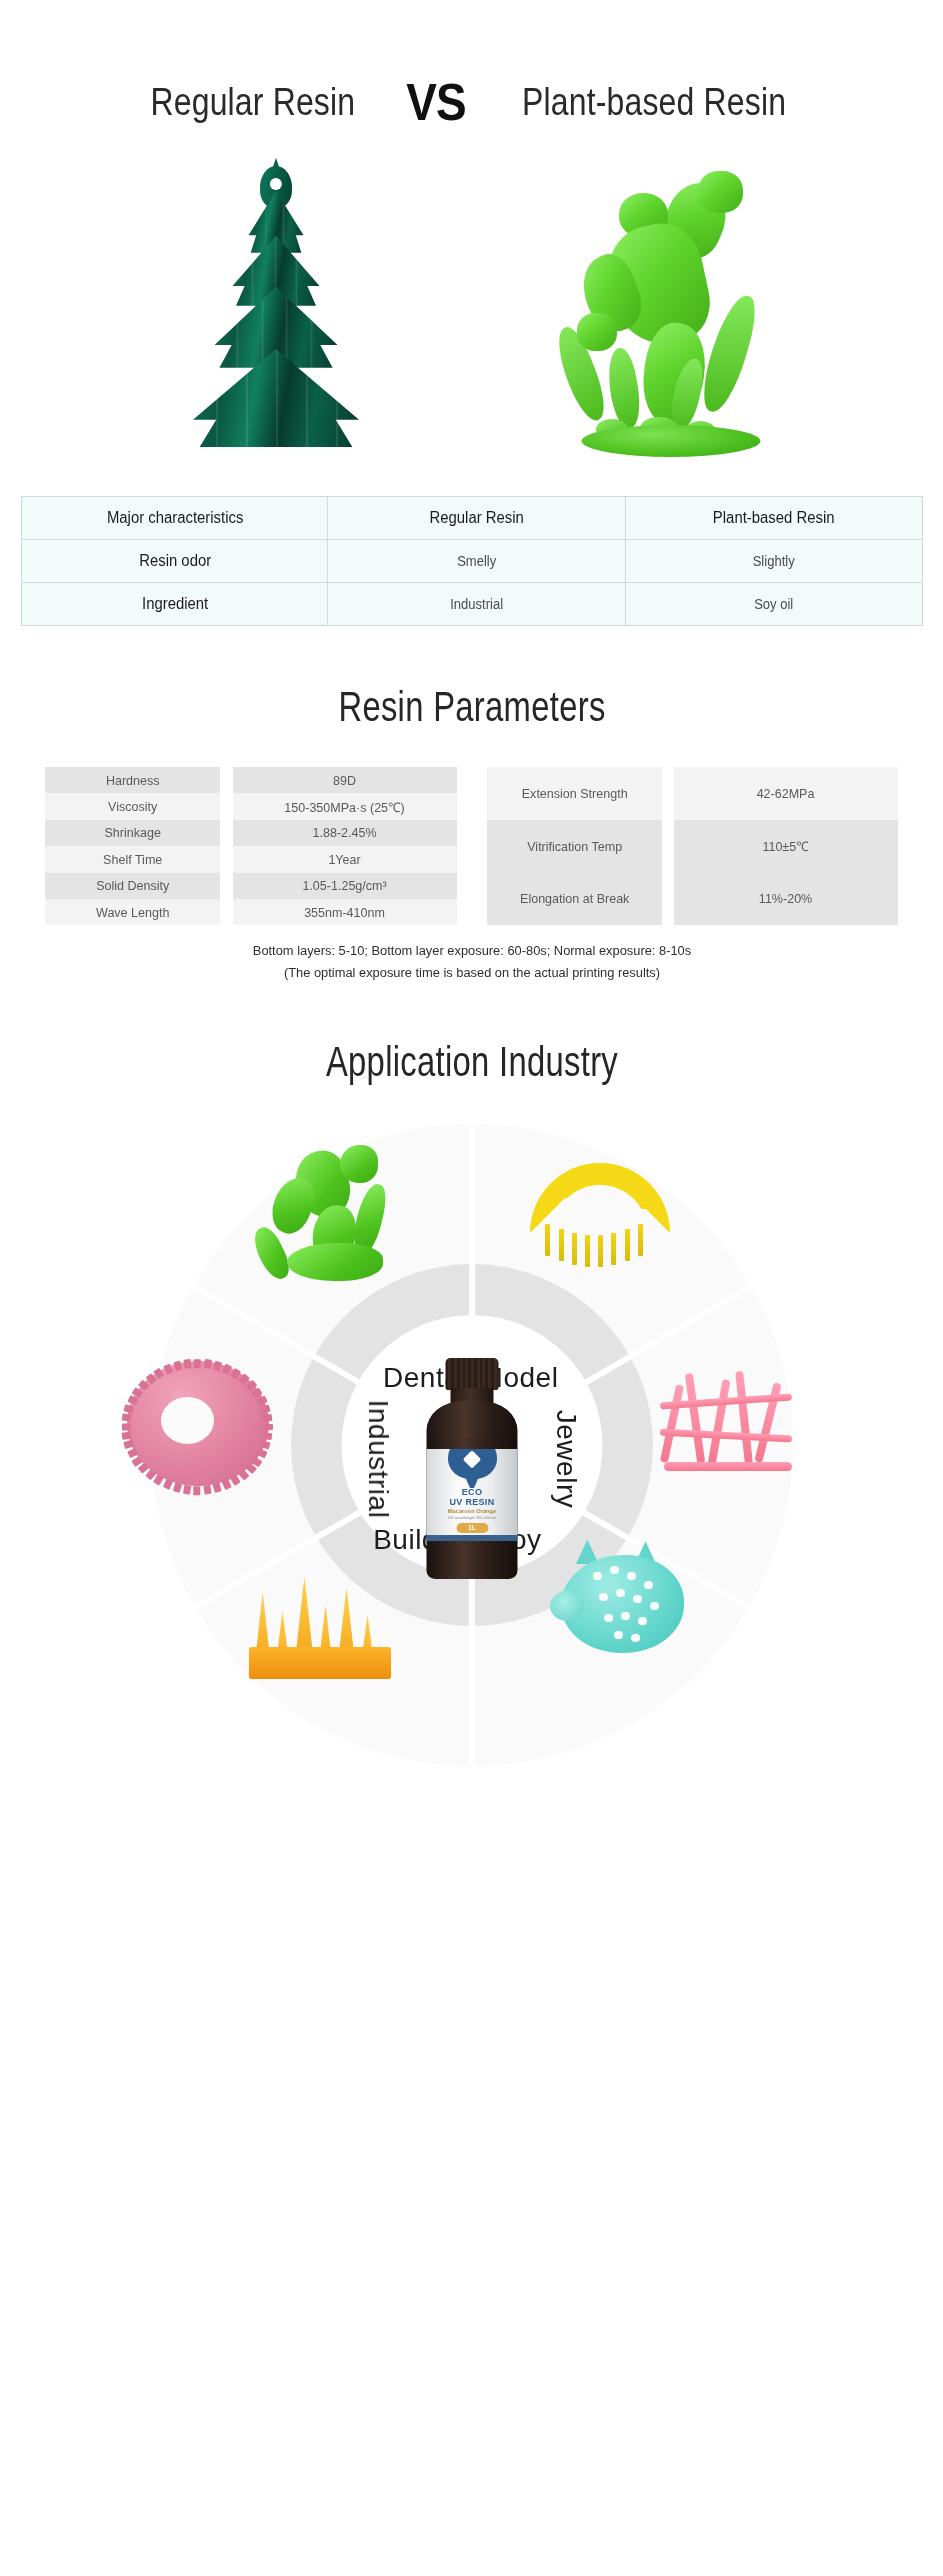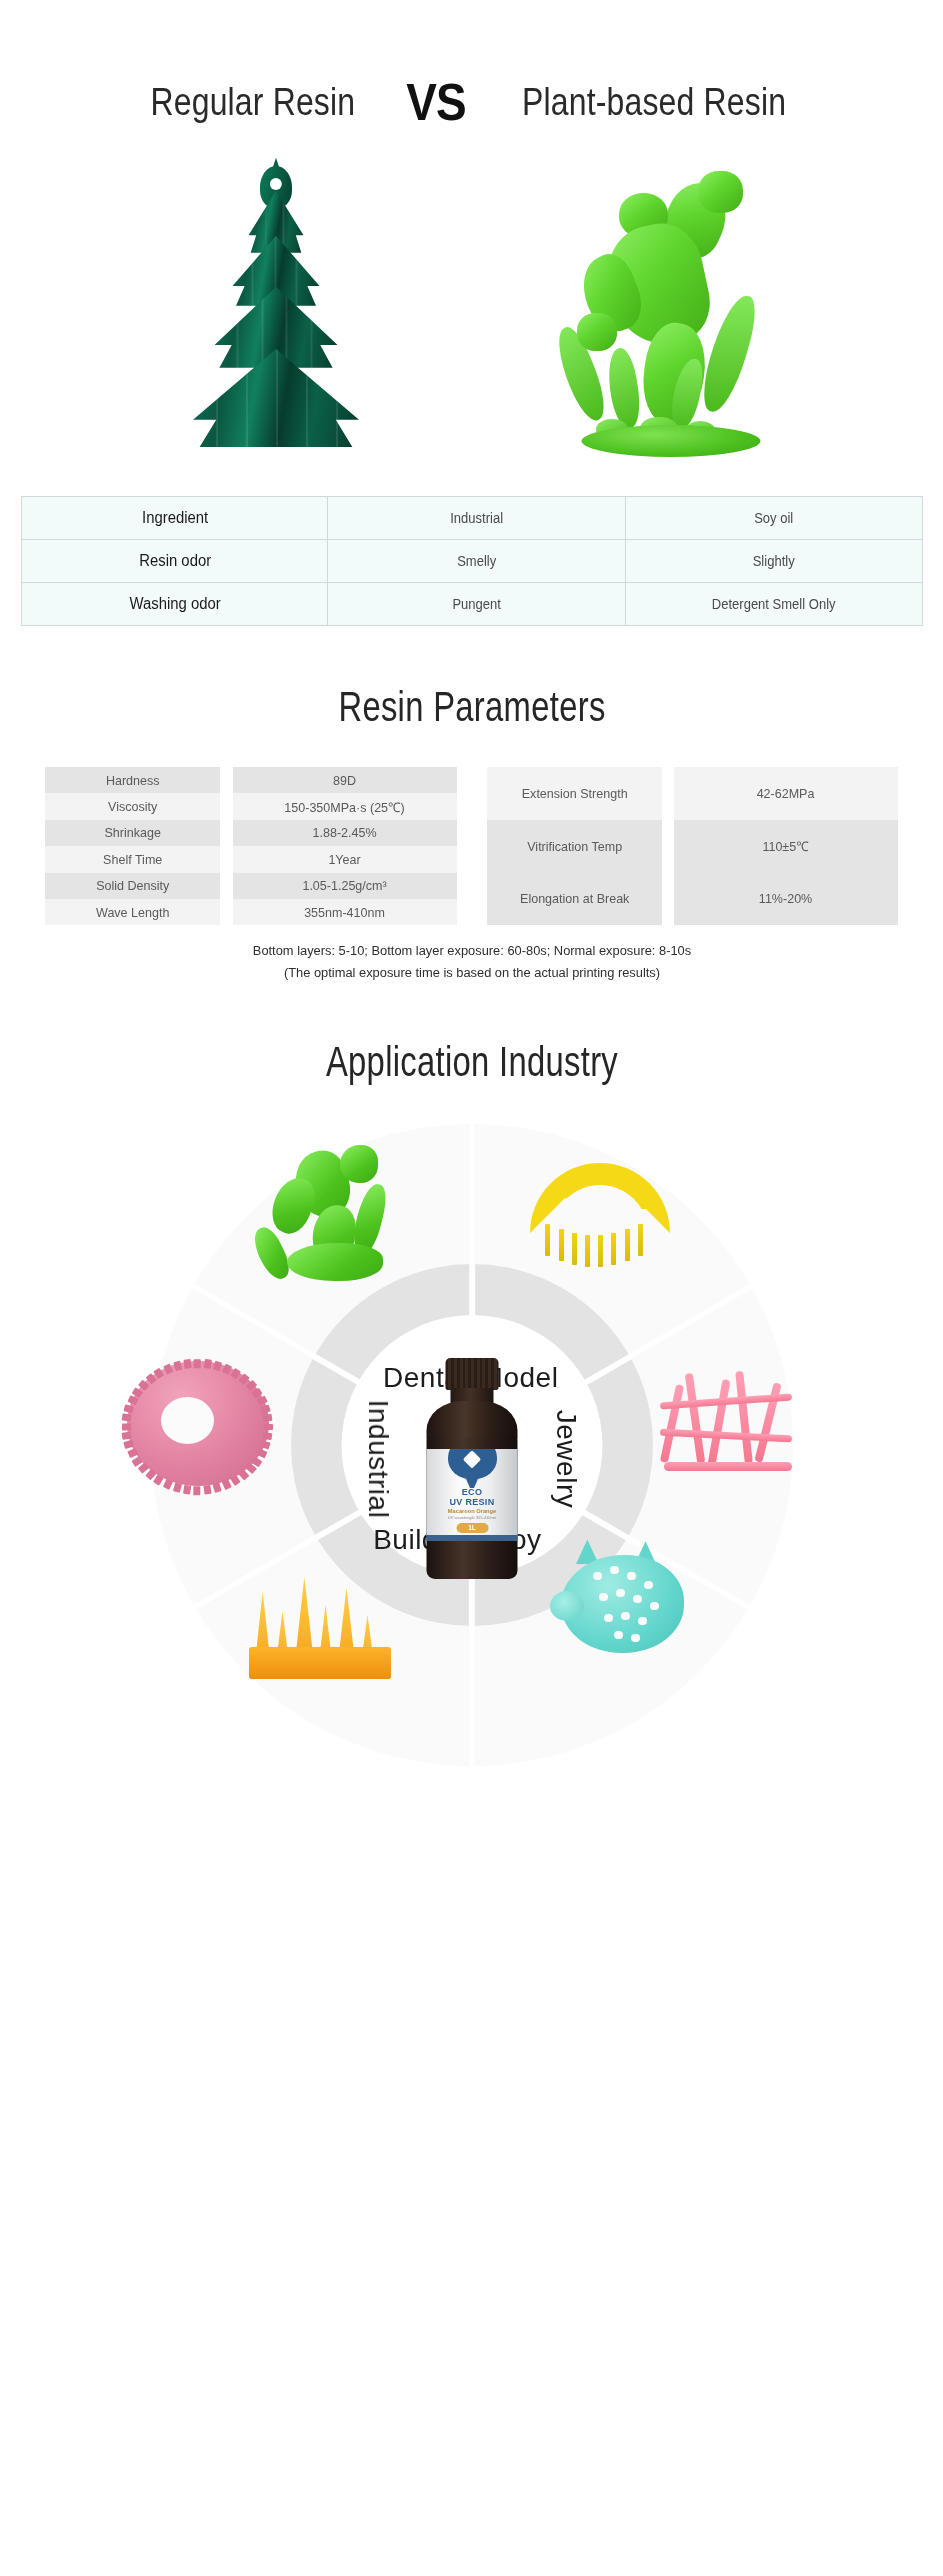--- a/index.html
+++ b/index.html
@@ -503,33 +503,33 @@
 
 <div class="compare-wrap">
   <table class="compare">
     <colgroup>
         <col class="col-a">
         <col class="col-b">
         <col class="col-c">
       </colgroup>
     <tbody>
       <tr>
-        <td class="label-cell">Ingredient</td>
-        <td class="value-cell">Industrial</td>
-        <td class="value-cell">Soy oil</td>
+        <td class="head-cell">Major characteristics</td>
+        <td class="head-cell">Regular Resin</td>
+        <td class="head-cell">Plant-based Resin</td>
       </tr>
       <tr>
         <td class="label-cell">Resin odor</td>
         <td class="value-cell">Smelly</td>
         <td class="value-cell">Slightly</td>
       </tr>
       <tr>
-        <td class="label-cell">Washing odor</td>
-        <td class="value-cell">Pungent</td>
-        <td class="value-cell">Detergent Smell Only</td>
+        <td class="label-cell">Ingredient</td>
+        <td class="value-cell">Industrial</td>
+        <td class="value-cell">Soy oil</td>
       </tr>
     </tbody>
   </table>
 </div>
 
 <div class="section-title title-params">Resin Parameters</div>
 
 <div class="params-wrap">
   <table class="params">
     <tbody>

